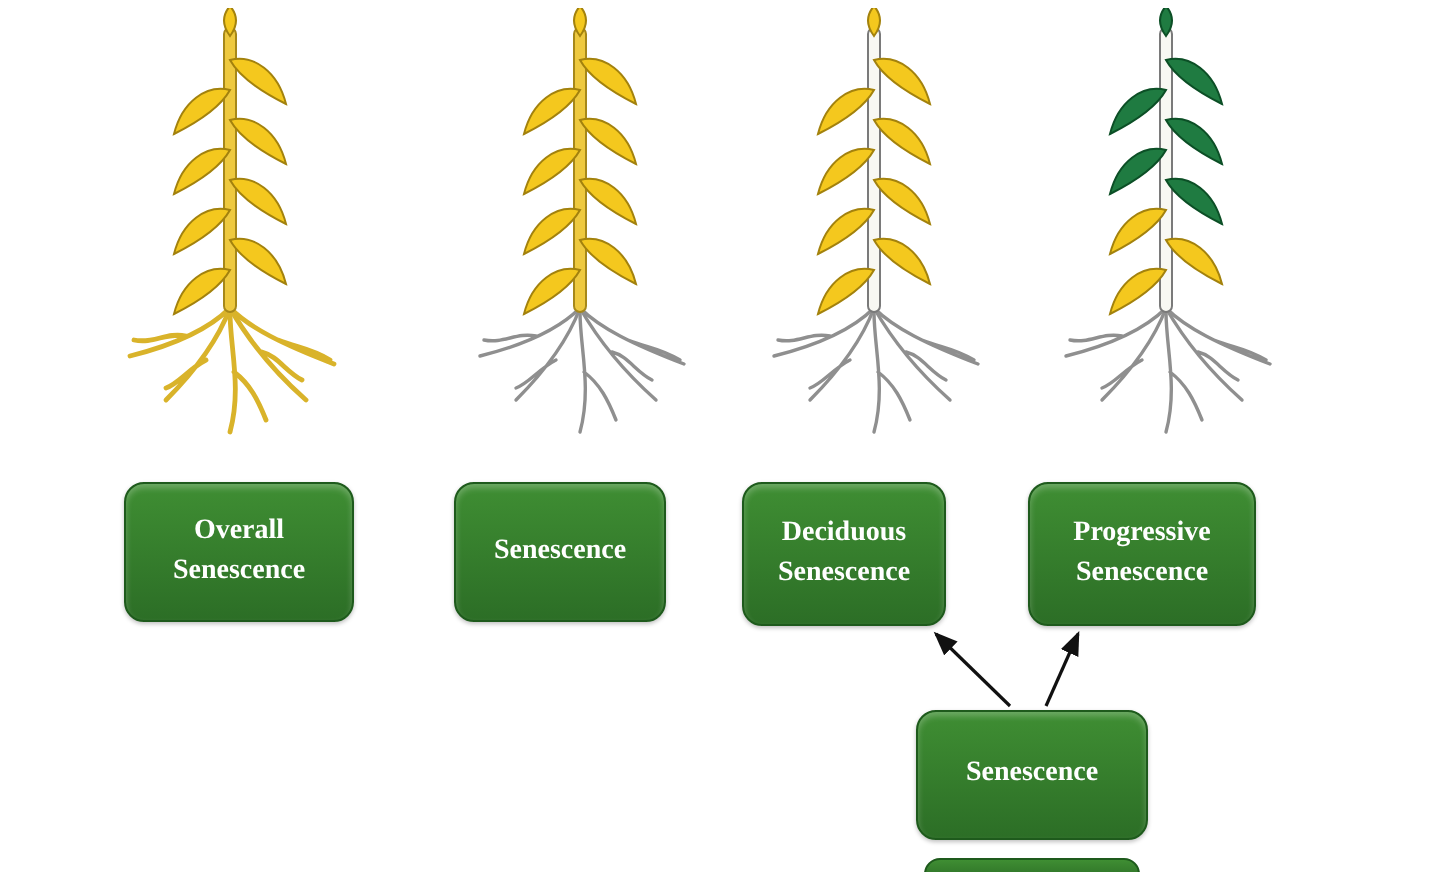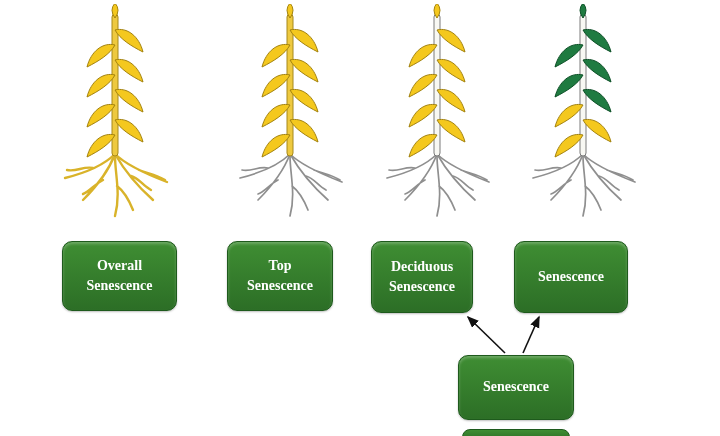--- a/index.html
+++ b/index.html
@@ -132,28 +132,28 @@
         <path transform="translate(80,116)" d="M0,0 C12,-3 24,6 28,22 C16,16 5,9 0,0 Z" fill="#f4c81e" stroke="#a3820d" stroke-width="1"></path>
         <path transform="translate(80,131)" d="M0,0 C-12,-3 -24,6 -28,22 C-16,16 -5,9 0,0 Z" fill="#f4c81e" stroke="#a3820d" stroke-width="1"></path>
       </svg>
   </div>
 
   <div class="sbox" id="box-overall" style="background: linear-gradient(rgb(63, 142, 51), rgb(44, 110, 38));">
     <span>Overall</span>
     <span>Senescence</span>
   </div>
   <div class="sbox" id="box-top" style="background: linear-gradient(rgb(63, 142, 51), rgb(44, 110, 38));">
-    <span>Top</span>
     <span>Senescence</span>
   </div>
   <div class="sbox" id="box-deciduous" style="background: linear-gradient(rgb(63, 142, 51), rgb(44, 110, 38));">
     <span>Deciduous</span>
     <span>Senescence</span>
   </div>
   <div class="sbox" id="box-progressive" style="background: linear-gradient(rgb(63, 142, 51), rgb(44, 110, 38));">
+    <span>Progressive</span>
     <span>Senescence</span>
   </div>
   <div class="sbox" id="box-organ" style="background: linear-gradient(rgb(63, 142, 51), rgb(44, 110, 38));">
     <span>Senescence</span>
   </div>
 
   <div class="partial-box" style="background: linear-gradient(rgb(63, 142, 51), rgb(44, 110, 38));"></div>
 
   <svg class="arrow-layer" id="arrows">
     <defs>

